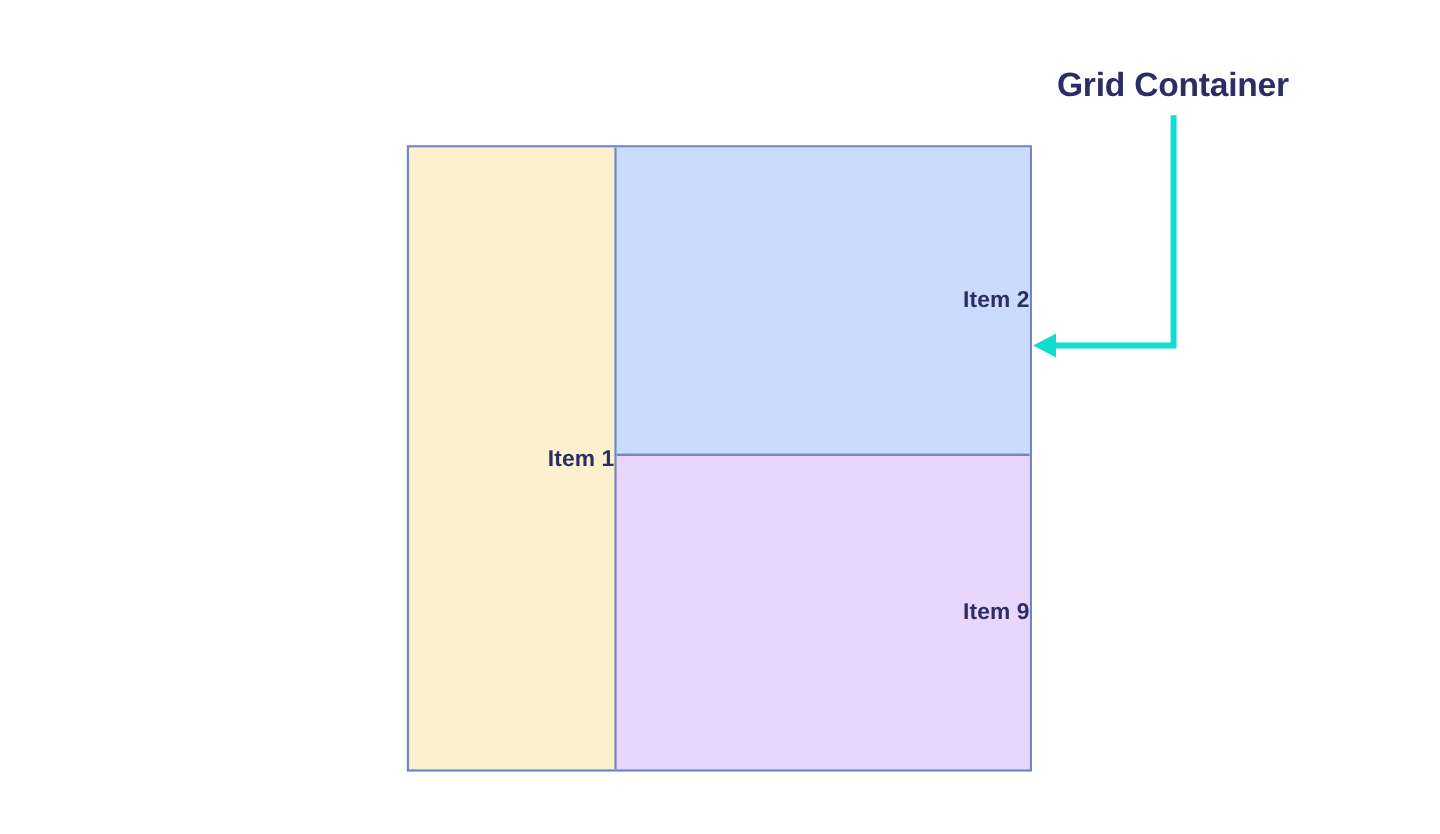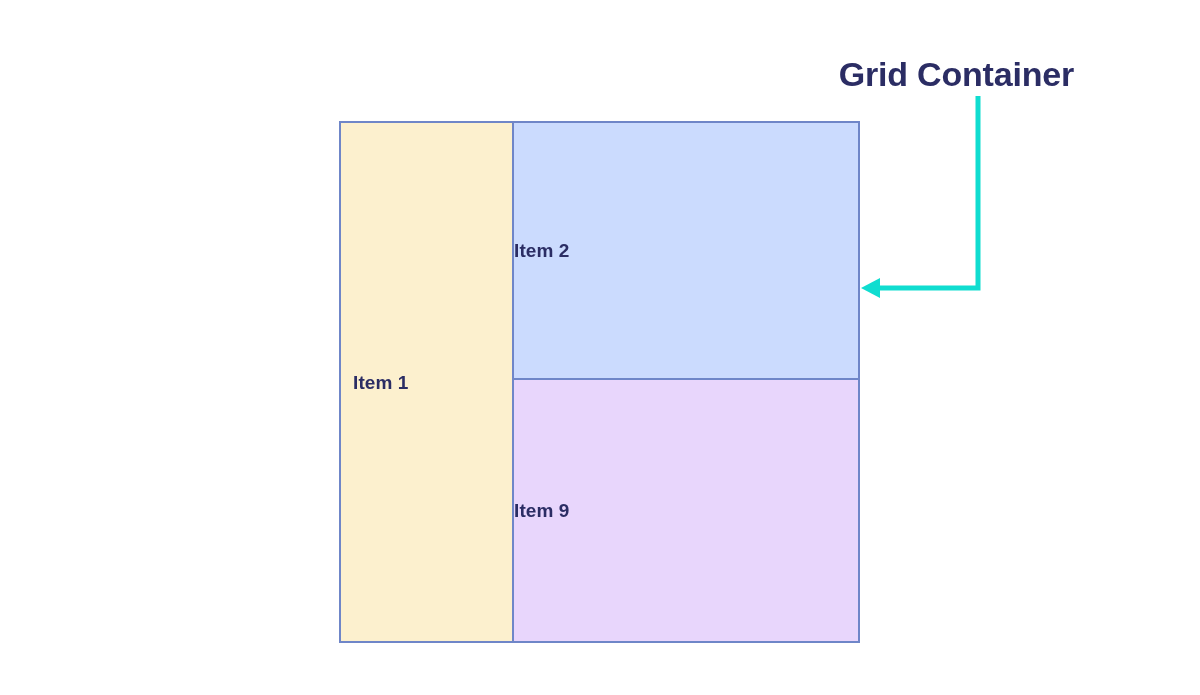--- a/index.html
+++ b/index.html
@@ -32,21 +32,21 @@
     grid-template-columns: 173px 1fr;
     grid-template-rows: 257px 1fr;
     border: 2px solid #6f86c8;
     background: #ffffff;
   }
 
   .grid-cell {
     box-sizing: border-box;
     display: flex;
     align-items: center;
-    justify-content: flex-start;
+    justify-content: flex-end;
     position: relative;
   }
 
   .cell-label {
     font-family: "Liberation Sans", sans-serif;
     font-size: 19px;
     font-weight: bold;
     color: #2b2d64;
     letter-spacing: 0.1px;
     line-height: 1;
@@ -78,21 +78,21 @@
   }
 
   
   .annotation-title {
     position: absolute;
     left: 700px;
     top: 56px;
     width: 374px;
     text-align: right;
     font-family: "Liberation Sans", sans-serif;
-    font-size: 34px;
+    font-size: 28px;
     font-weight: bold;
     color: #2b2d64;
     letter-spacing: -0.2px;
     line-height: 1.1;
     user-select: none;
   }
 
   .annotation-arrow {
     position: absolute;
     left: 850px;

